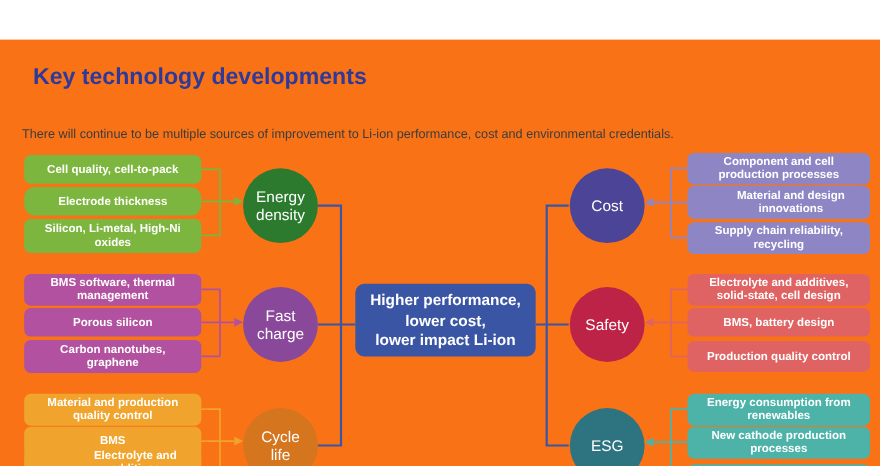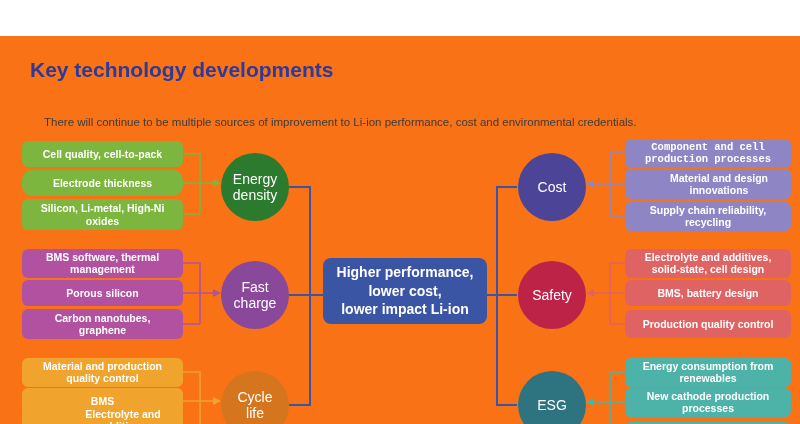--- a/index.html
+++ b/index.html
@@ -5,21 +5,21 @@
   html,body { margin:0; padding:0; background:#fff; }
   #canvas {
     position:relative; width:800px; height:424px; overflow:hidden;
     background:#f97316; font-family:"Liberation Sans", sans-serif;margin-top:36px;
   }
   .page-title {
     position:absolute; left:30px; top:22px;
     font-size:21px; font-weight:bold; color:#2d3a9a; white-space:nowrap;
   }
   .page-subtitle {
-    position:absolute; left:44px; top:80px;
+    position:absolute; left:20px; top:80px;
     font-size:11.5px; color:#3c3c3c; white-space:nowrap;
   }
   .lines { position:absolute; left:0; top:0; pointer-events:none; }
   .nbox {
     position:absolute; box-sizing:border-box;
     display:flex; align-items:center; justify-content:center;
     text-align:center; white-space:pre-line;
     background:var(--box,#888); color:#fff;
     font-size:10.5px; font-weight:bold; line-height:1.18;
     border-radius:6px; padding:2px 6px;
@@ -92,21 +92,21 @@
 management</div>
   <div class="nbox lcol" style="top: 244px; min-height: 26px; --box: #b2519f; --circle: #89489a;">Porous silicon</div>
   <div class="nbox lcol" style="top: 273px; min-height: 30px; --box: #b2519f; --circle: #89489a;">Carbon nanotubes,
 graphene</div>
 
   <div class="nbox lcol" style="top: 322px; min-height: 27px; --box: #f0a42d; --circle: #d5751e;">Material and production
 quality control</div>
   <div class="nbox lcol" style="top: 352px; min-height: 26px; --box: #f0a42d; --circle: #d5751e;">BMS</div>
   <div class="nbox lcol" style="top: 370px; min-height: 26px; padding-left: 47px; --box: #f0a42d; --circle: #d5751e;">Electrolyte and additives</div>
 
-  <div class="nbox rcol" style="top: 103px; min-height: 28px; font-family: Liberation Mono, monospace; --box: #8e86c4; --circle: #4c4496;">Component and cell
+  <div class="nbox rcol" style="top: 103px; min-height: 28px; --box: #8e86c4; --circle: #4c4496;">Component and cell
 production processes</div>
   <div class="nbox rcol" style="top: 133px; min-height: 30px; padding-left: 28px; --box: #8e86c4; --circle: #4c4496;">Material and design
 innovations</div>
   <div class="nbox rcol" style="top: 166px; min-height: 28px; --box: #8e86c4; --circle: #4c4496;">Supply chain reliability,
 recycling</div>
 
   <div class="nbox rcol" style="top: 213px; min-height: 28px; --box: #e06363; --circle: #bd2347;">Electrolyte and additives,
 solid-state, cell design</div>
   <div class="nbox rcol" style="top: 244px; min-height: 26px; --box: #e06363; --circle: #bd2347;">BMS, battery design</div>
   <div class="nbox rcol" style="top: 274px; min-height: 28px; --box: #e06363; --circle: #bd2347;">Production quality control</div>

